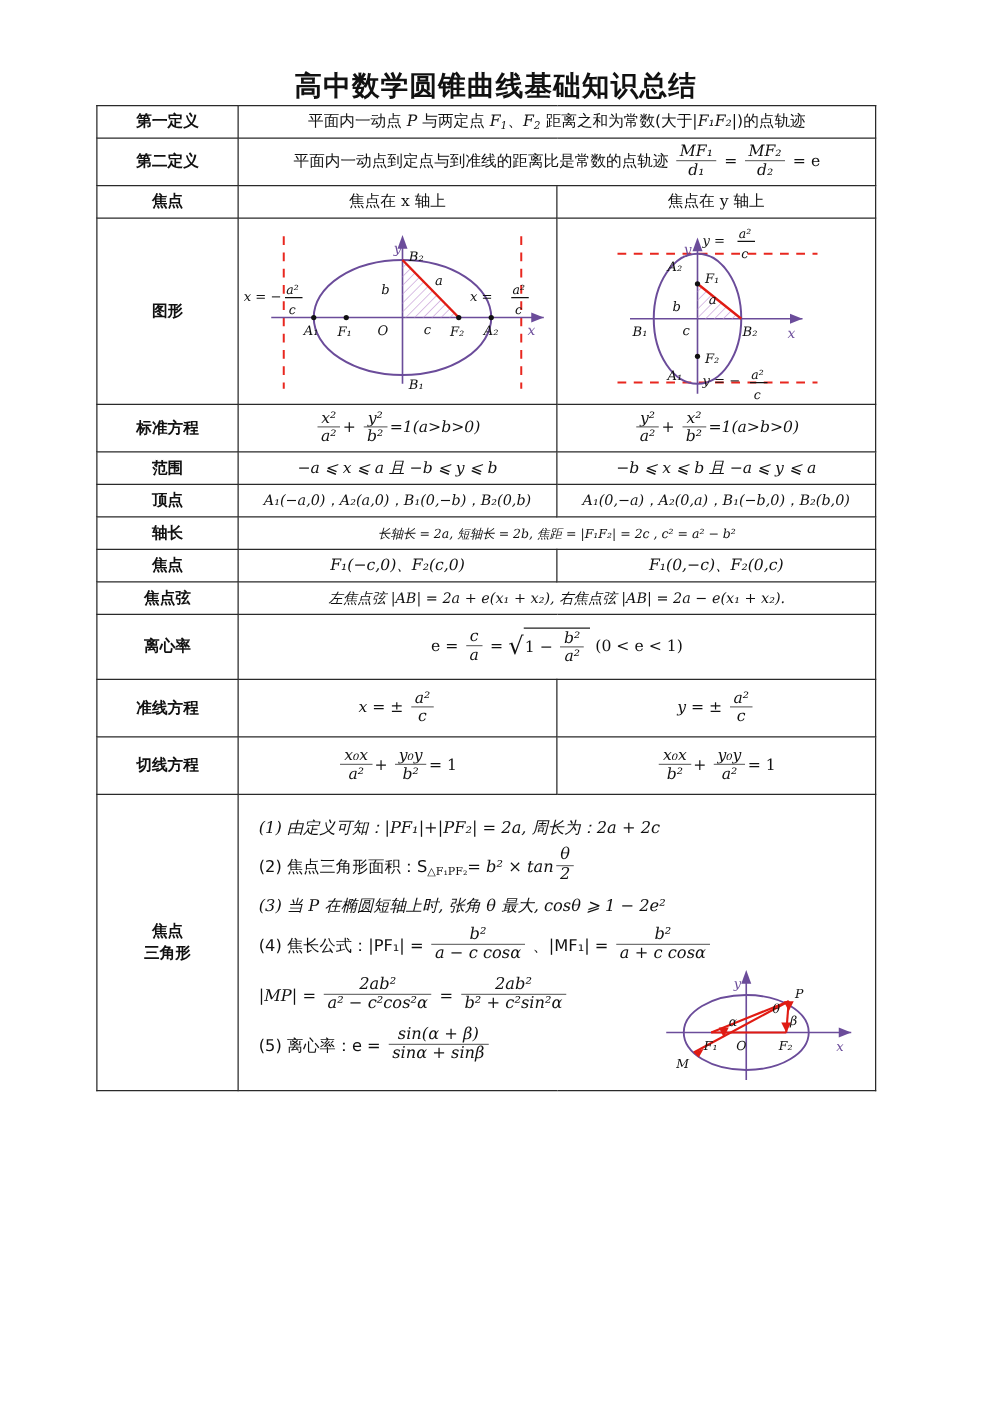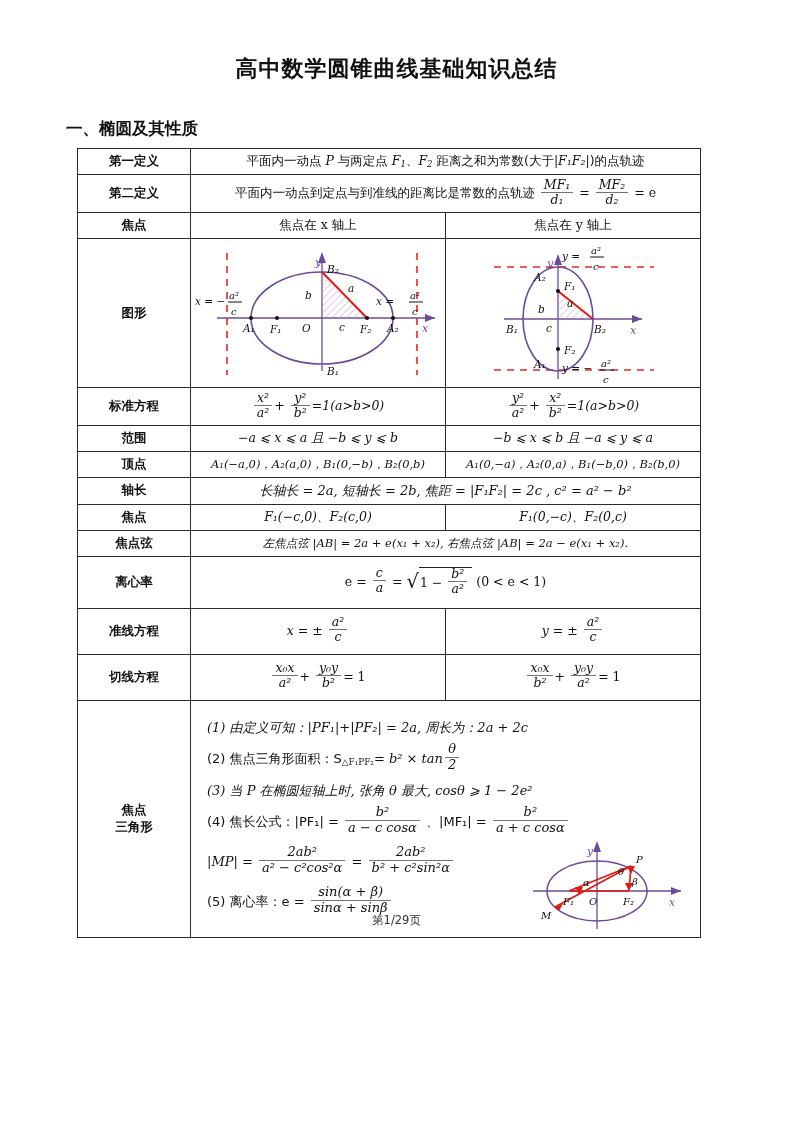--- a/index.html
+++ b/index.html
@@ -94,21 +94,20 @@
   }
   svg { display:block; }
 </style>
 </head>
 <body>
 
 <div class="page">
 
   <h1 class="doc-title">高中数学圆锥曲线基础知识总结</h1>
 
-  <h2 class="section-head">一、椭圆及其性质</h2>
 
   <table class="maintbl">
 
     <tbody>
         <tr>
       <td class="lbl">第一定义</td>
       <td class="val" colspan="2">
         <span class="cn">平面内一动点</span>
         <span class="m">P</span>
         <span class="cn">与两定点</span>
@@ -265,21 +264,21 @@
     </tr>
 
     <tr>
       <td class="lbl">顶点</td>
       <td class="val m" style="font-size:11.5px">A₁(−a,0)，A₂(a,0)，B₁(0,−b)，B₂(0,b)</td>
       <td class="val m" style="font-size:11.5px">A₁(0,−a)，A₂(0,a)，B₁(−b,0)，B₂(b,0)</td>
     </tr>
 
     <tr>
       <td class="lbl">轴长</td>
-      <td class="val m" colspan="2" style="font-size:13px">长轴长 = 2a, 短轴长 = 2b, 焦距 = |F₁F₂| = 2c , c² = a² − b²</td>
+      <td class="val m" colspan="2" style="font-size:10px">长轴长 = 2a, 短轴长 = 2b, 焦距 = |F₁F₂| = 2c , c² = a² − b²</td>
     </tr>
 
     <tr>
       <td class="lbl">焦点</td>
       <td class="val m">F₁(−c,0)、F₂(c,0)</td>
       <td class="val m">F₁(0,−c)、F₂(0,c)</td>
     </tr>
 
 
     <tr>
@@ -412,15 +411,14 @@
             <text x="113" y="52" font-size="10" font-style="italic" fill="#111" font-family="DejaVu Serif, serif">β</text>
             <text x="99" y="42" font-size="10" font-style="italic" fill="#111" font-family="DejaVu Serif, serif">θ</text>
           </svg>
         </div>
       </td>
     </tr>
 
   </tbody>
     </table>
 
-  <div class="footer">第1/29页</div>
 
 </div>
 
 </body></html>

